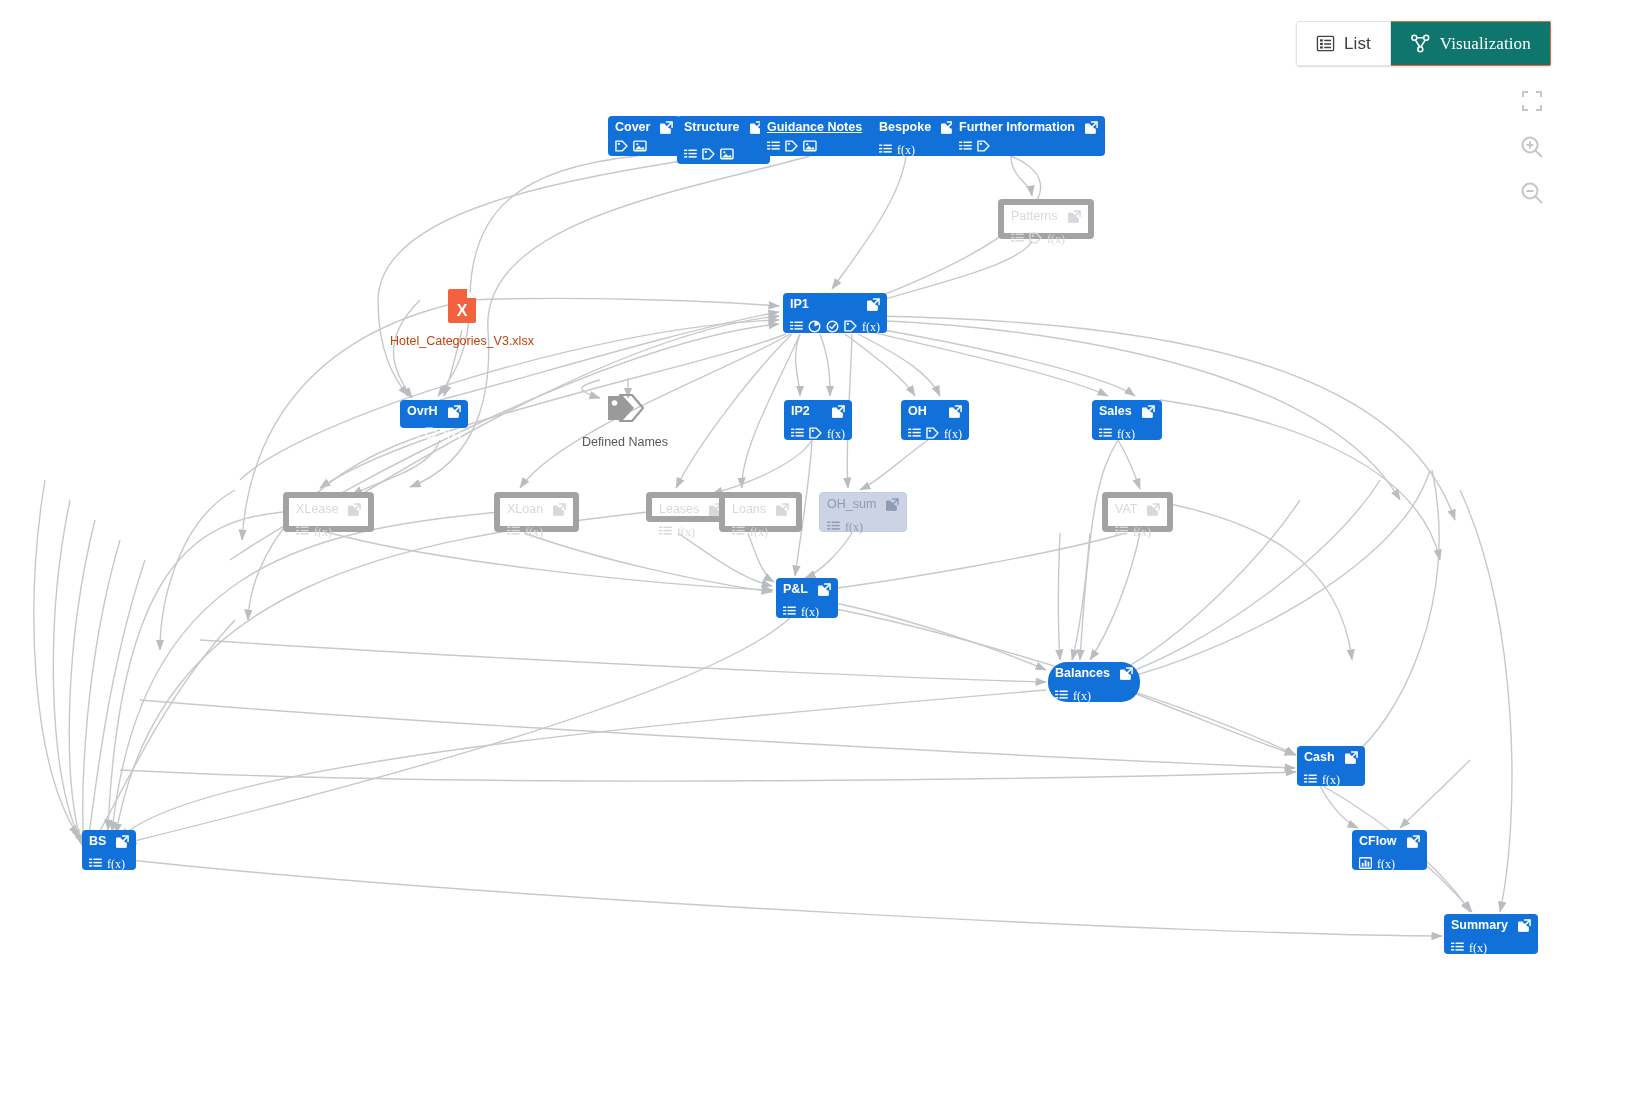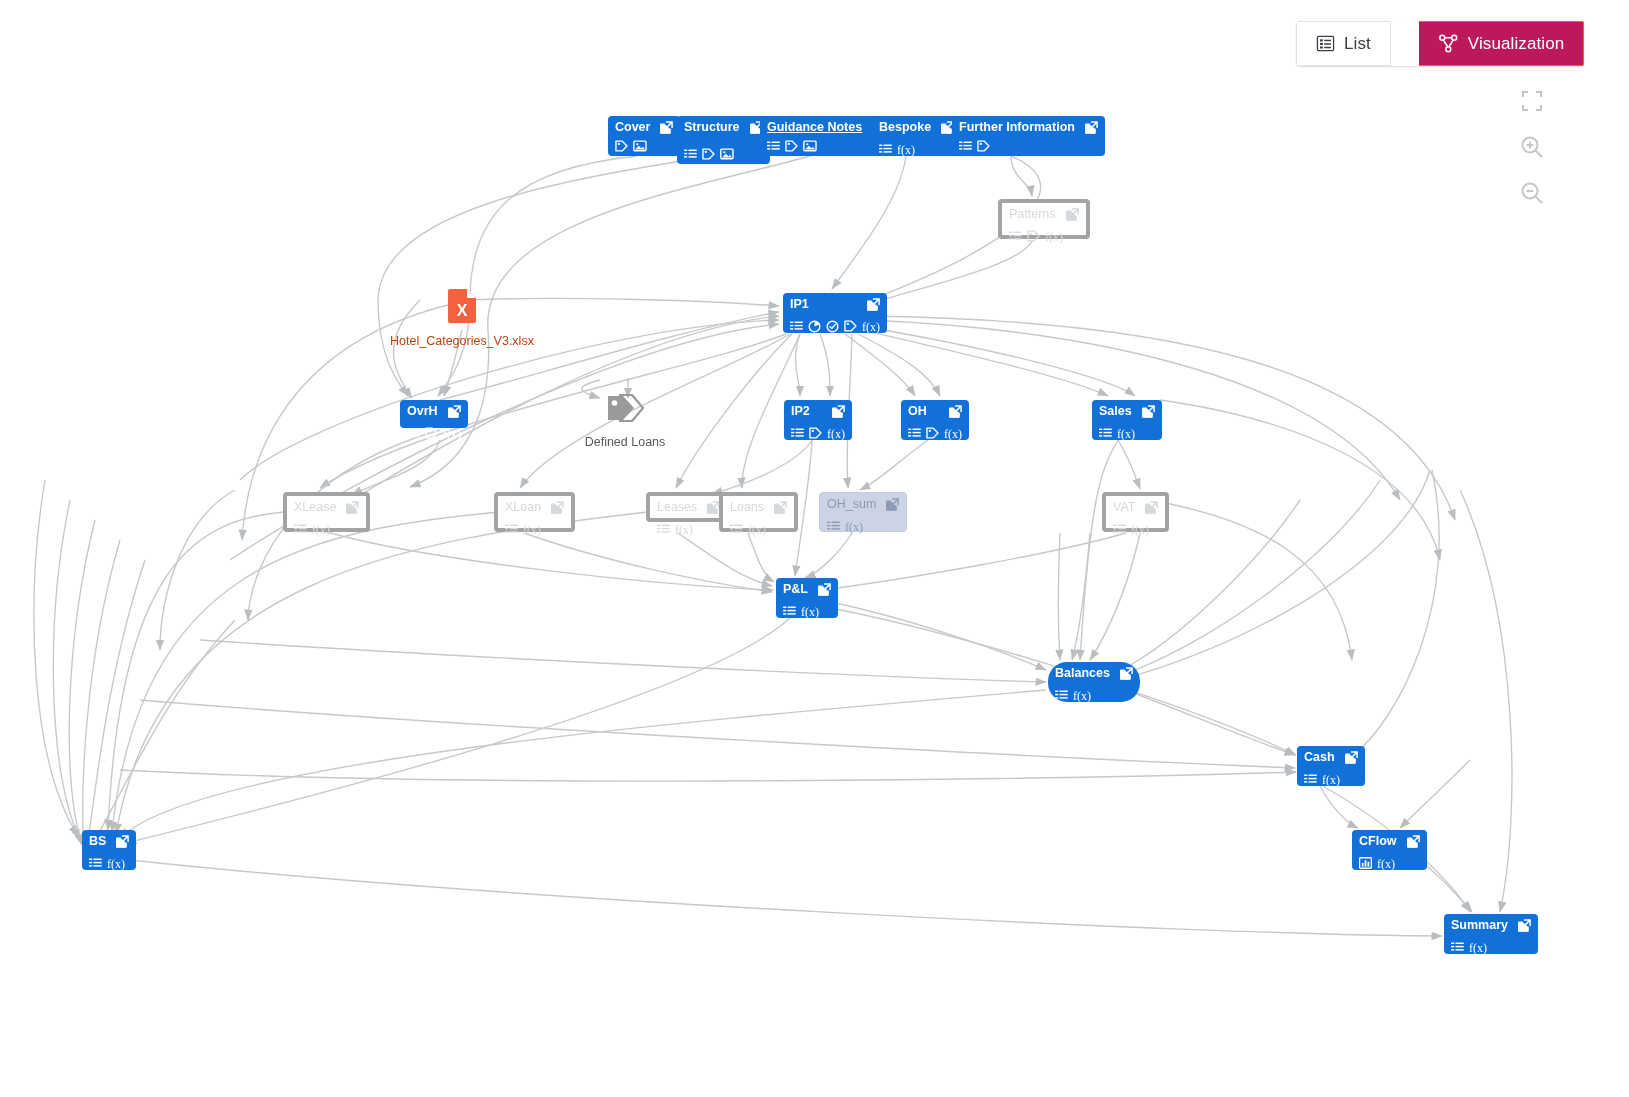--- a/index.html
+++ b/index.html
@@ -21,39 +21,39 @@
   #view-toggle {
     position: absolute;
     top: 21px;
     left: 1296px;
     display: flex;
     height: 45px;
     border-radius: 3px;
     overflow: hidden;
     box-shadow: 0 1px 2px rgba(0,0,0,.14);
     background: #fff;
-    gap: 28px;
   }
   .toggle-btn {
     display: flex;
     align-items: center;
     gap: 9px;
     padding: 0 19px;
     font-size: 17px;
     letter-spacing: .1px;
     cursor: pointer;
     border: 1px solid #e2e2e2;
     background: #fff;
     color: #3d4044;
     user-select: none;
   }
   .toggle-btn.active {
-    background: #be185d;
+    background: #0f766e;
     border-color: #f4613f;
     color: #fff;
+    font-family: Liberation Serif, serif;
   }
   .toggle-btn + .toggle-btn { border-left: none; }
   .toggle-btn svg { display: block; }
 
   
   #canvas-controls {
     position: absolute;
     top: 84px;
     left: 1513px;
     width: 38px;
@@ -109,21 +109,21 @@
   .node .fx {
     font-size: 12px;
     font-family: "Liberation Serif", serif;
     line-height: 1;
   }
 
   
   .node.ghost {
     background: #ffffff;
     color: #d5d9dd;
-    border: 4px solid #a3a3a3;
+    border: 6px solid #a3a3a3;
   }
   .node.ghost .node-title { font-weight: normal; }
   
   .node.muted {
     background: #ccd3e4;
     color: #8d9bb5;
     border: 1px solid #c3cbdf;
   }
   .node.muted .node-title { font-weight: normal; }
 
@@ -932,21 +932,21 @@
         <text x="14" y="27" font-family="Liberation Sans, sans-serif" font-size="16" font-weight="bold" fill="#ffffff" text-anchor="middle">X</text>
       </svg></span>
      <span class="asset-label">Hotel_Categories_V3.xlsx</span>
       </div>
       <div class="asset tag" style="left: 515px; top: 392px;">
         <span><svg width="42" height="32" viewBox="0 0 42 32">
         <path d="M16,3 L28,3 L39,16 L28,29 L16,29 Z" fill="none" stroke="#9a9a9a" stroke-width="2.2" stroke-linejoin="round"></path>
         <path d="M4,4 L19,4 L30,16 L19,28 L4,28 Z" fill="#9a9a9a"></path>
         <circle cx="10.5" cy="11" r="2.8" fill="#ffffff"></circle>
       </svg></span>
-     <span class="asset-label">Defined Loans</span>
+     <span class="asset-label">Defined Names</span>
       </div>
     </div>
 
   <div id="view-toggle">
     <div class="toggle-btn">
       <span>
         <svg width="19" height="19" viewBox="0 0 20 20">
           <rect x="1.5" y="2.5" width="17" height="15" rx="1.2" fill="none" stroke="#3d4044" stroke-width="1.4"></rect>
           <rect x="4.2" y="5.6" width="3" height="2.3" fill="#3d4044"></rect>
           <rect x="4.2" y="9.3" width="3" height="2.3" fill="#3d4044"></rect>

